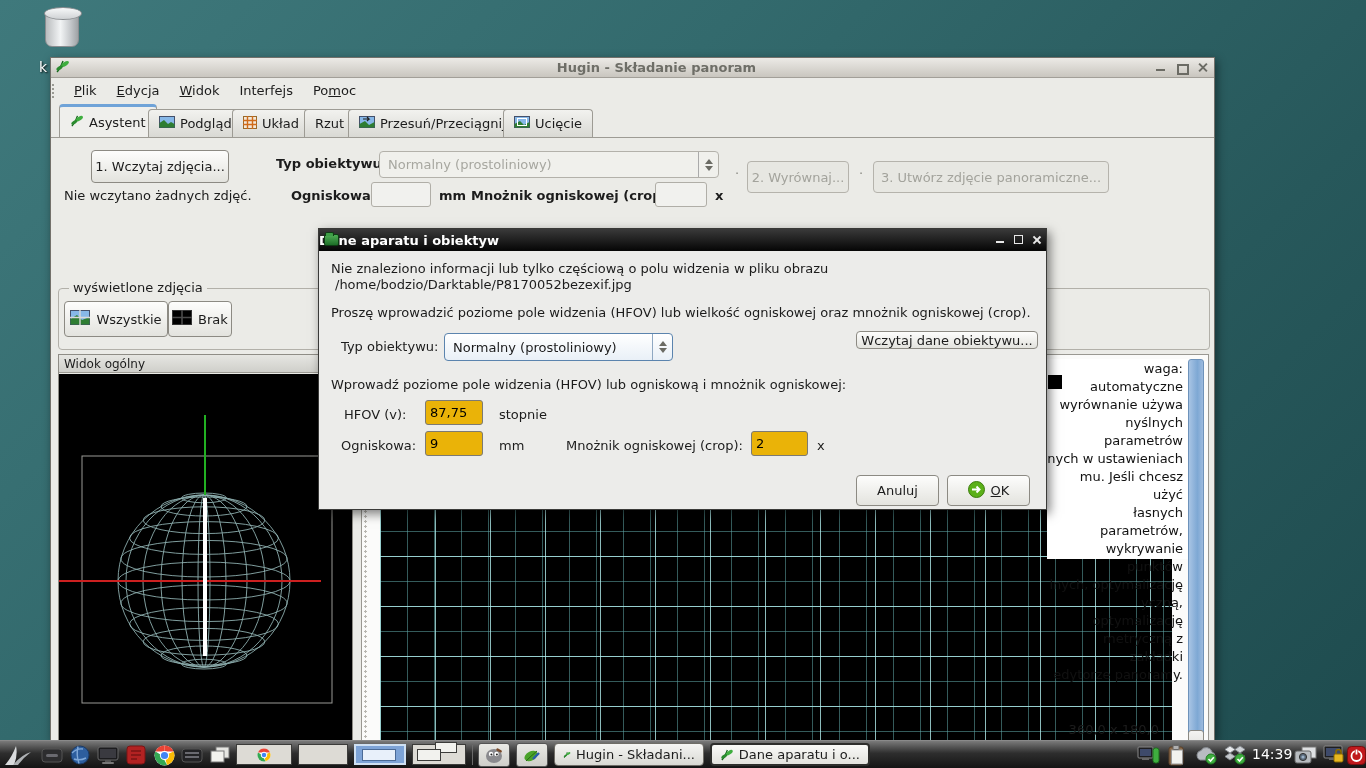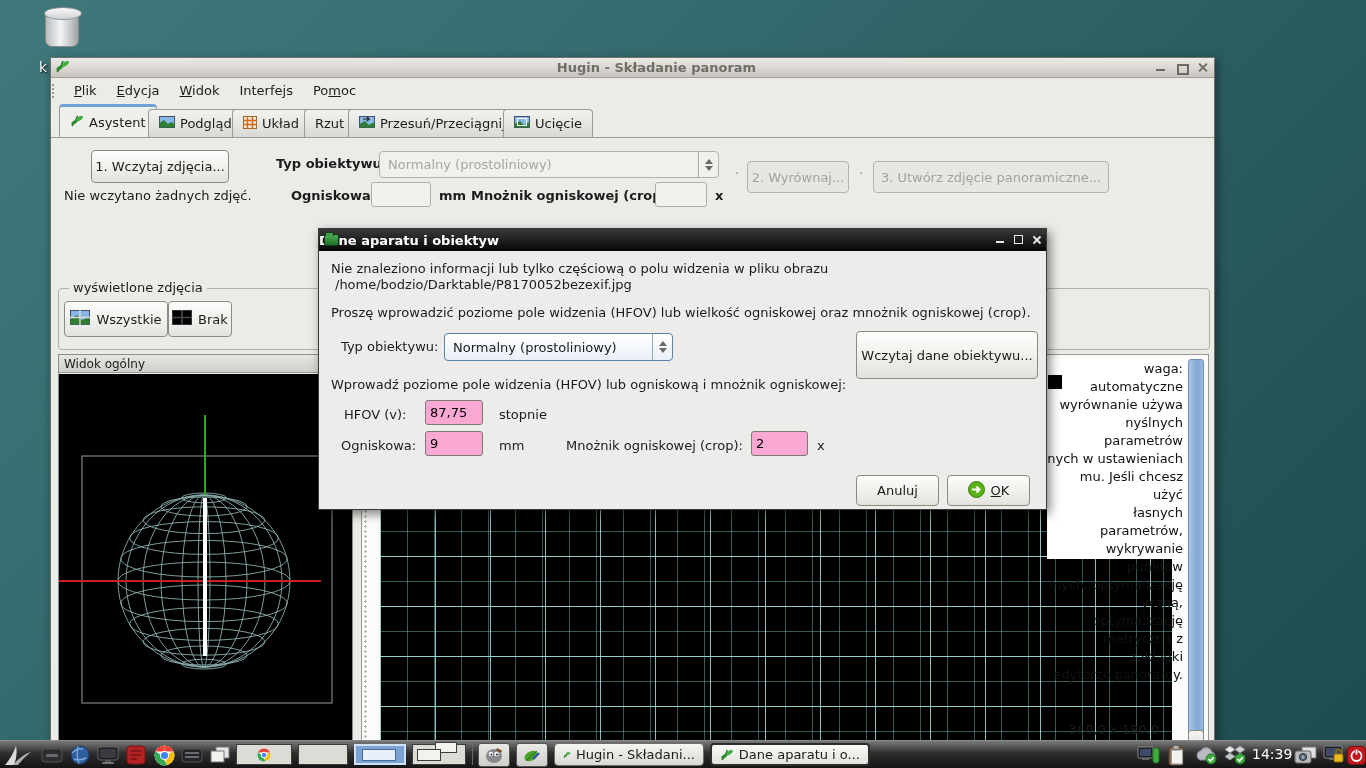--- a/index.html
+++ b/index.html
@@ -50,21 +50,21 @@
     padding:0 10px; background:linear-gradient(#f2f2ef,#d9d9d4);
     border:1px solid #9d9b94; border-bottom:none; border-radius:4px 4px 0 0; }
   .tab.active { height:33px; background:#efefec; border-top:3px solid #6fa3d8; }
 
   .page { left:0; top:80px; width:100%; height:603px; position:absolute; background:#ebebe7; }
 
   .btn { background:linear-gradient(#fdfdfc,#e3e3de); border:1px solid #8c8a83; border-radius:4px;
     font-size:13px; color:#1c1c1c; display:flex; align-items:center; justify-content:center; gap:6px; cursor:default; }
   .btn.disabled { color:#a3a39c; background:#e7e7e2; border-color:#b5b3ac; }
   .lbl { position:absolute; white-space:nowrap; }
-  .field { position:absolute; background:#f9a8d4; border:1px solid #7c7a74; border-radius:3px;
+  .field { position:absolute; background:#eab308; border:1px solid #7c7a74; border-radius:3px;
     font-family:inherit; font-size:13px; padding:2px 4px; }
   .field:disabled { background:#f1f1ee; border-color:#b0aea7; }
 
   .combo { position:absolute; border-radius:4px; display:flex; align-items:center; }
   .combo .val { flex:1; padding:0 8px; white-space:nowrap; overflow:hidden; }
   .combo .spin { width:20px; align-self:stretch; border-left:1px solid #aaa; display:flex;
     flex-direction:column; align-items:center; justify-content:center; gap:2px; }
   .tri-up { width:0; height:0; border-left:4px solid transparent; border-right:4px solid transparent; border-bottom:5px solid #6b6b64; }
   .tri-dn { width:0; height:0; border-left:4px solid transparent; border-right:4px solid transparent; border-top:5px solid #6b6b64; }
   .combo.disabled { background:#f0f0ec; border:1px solid #b3b1aa; color:#a7a7a0; }
@@ -341,21 +341,21 @@
   <div class="lbl" style="left:12px; top:76px;">Proszę wprowadzić poziome pole widzenia (HFOV) lub wielkość ogniskowej oraz mnożnik ogniskowej (crop).</div>
 
   <div class="lbl" style="left:22px; top:110px;">Typ obiektywu:</div>
   <div class="combo enabled" style="left:125px; top:104px; width:229px; height:28px;">
     <span class="val">Normalny (prostoliniowy)</span>
     <span class="spin" style="border-left-color:#8fa8c2;">
         <i class="tri-up"></i>
         <i class="tri-dn"></i>
       </span>
   </div>
-  <div class="btn abs" style="left:537px; top:102px; width:182px; height:48px;">Wczytaj dane obiektywu...</div>
+  <div class="btn abs" style="left:537px; top:102px; width:182px; height:18px;">Wczytaj dane obiektywu...</div>
 
   <div class="lbl" style="left:12px; top:148px;">Wprowadź poziome pole widzenia (HFOV) lub ogniskową i mnożnik ogniskowej:</div>
 
   <div class="lbl" style="left:25px; top:178px;">HFOV (v):</div>
   <input class="field" style="left: 106px; top: 171px; width: 58px; height: 25px;" value="87,75">
   <div class="lbl" style="left:180px; top:178px;">stopnie</div>
 
   <div class="lbl" style="left:22px; top:209px;">Ogniskowa:</div>
   <input class="field" style="left: 106px; top: 202px; width: 58px; height: 25px;" value="9">
   <div class="lbl" style="left:180px; top:209px;">mm</div>

